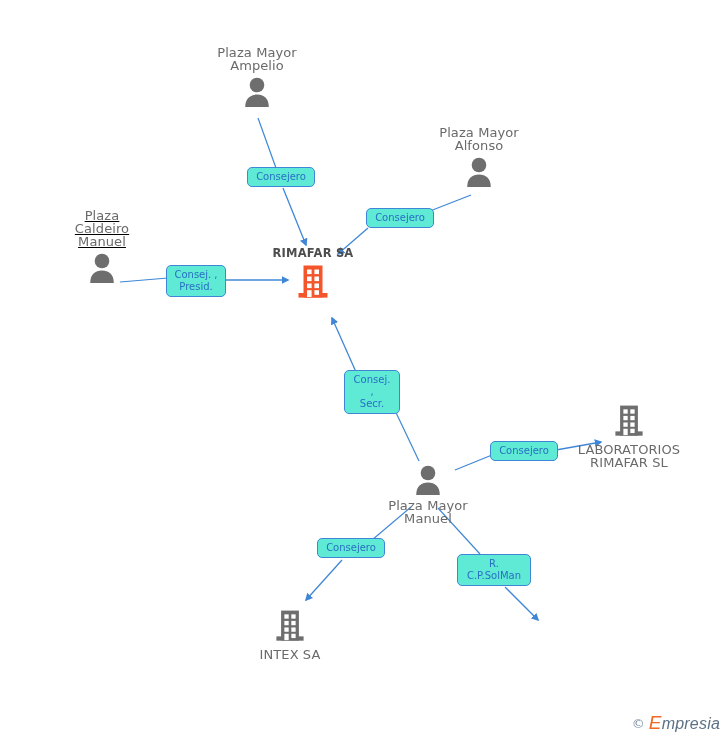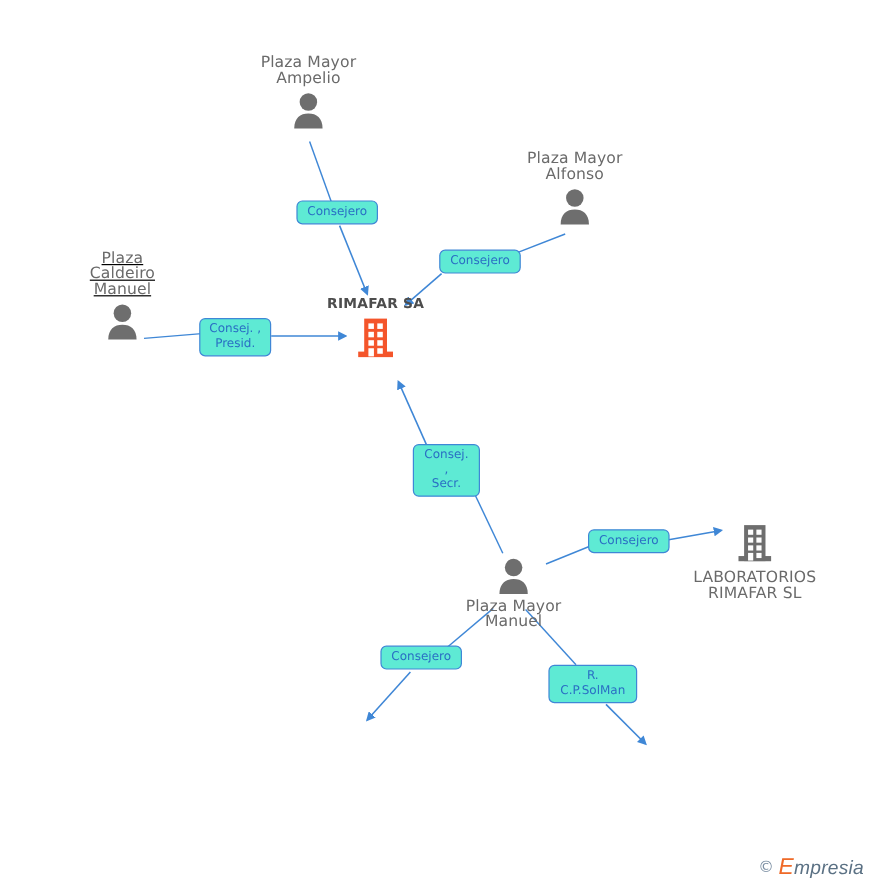--- a/index.html
+++ b/index.html
@@ -207,39 +207,56 @@
     <span class="icon-wrap">
       <svg width="28" height="32" viewBox="0 0 28 32">
         <circle cx="14" cy="9" r="7.3" fill="#6e6e6e"></circle>
         <path d="M2.2 31 C2.2 22.4 7.2 18.6 14 18.6 C20.8 18.6 25.8 22.4 25.8 31 Z" fill="#6e6e6e"></path>
       </svg>
     </span>
     <div class="node-label">Plaza Mayor
 Manuel</div>
   </div>
 
-  <div class="node label-bottom" style="left:629px; top:436px;">
+  <div class="node label-bottom" style="left:629px; top:404px;">
     <span class="icon-wrap">
       <svg width="30" height="36" viewBox="0 0 32 38">
         <rect x="6.5" y="1.5" width="19" height="32" fill="#6e6e6e"></rect>
         <rect x="1.5" y="29" width="29" height="4.6" fill="#6e6e6e"></rect>
         <rect x="10" y="5.5" width="4.6" height="4.6" fill="#ffffff"></rect>
         <rect x="17.4" y="5.5" width="4.6" height="4.6" fill="#ffffff"></rect>
         <rect x="10" y="12.5" width="4.6" height="4.6" fill="#ffffff"></rect>
         <rect x="17.4" y="12.5" width="4.6" height="4.6" fill="#ffffff"></rect>
         <rect x="10" y="19.5" width="4.6" height="4.6" fill="#ffffff"></rect>
         <rect x="17.4" y="19.5" width="4.6" height="4.6" fill="#ffffff"></rect>
         <rect x="10" y="26.2" width="4.6" height="6.8" fill="#ffffff"></rect>
         <rect x="17.4" y="26.2" width="4.6" height="4.6" fill="#ffffff"></rect>
       </svg>
     </span>
     <div class="node-label company">LABORATORIOS
 RIMAFAR SL</div>
   </div>
 
+  <div class="node label-bottom" style="left:290px; top:609px;">
+    <span class="icon-wrap">
+      <svg width="30" height="36" viewBox="0 0 32 38">
+        <rect x="6.5" y="1.5" width="19" height="32" fill="#6e6e6e"></rect>
+        <rect x="1.5" y="29" width="29" height="4.6" fill="#6e6e6e"></rect>
+        <rect x="10" y="5.5" width="4.6" height="4.6" fill="#ffffff"></rect>
+        <rect x="17.4" y="5.5" width="4.6" height="4.6" fill="#ffffff"></rect>
+        <rect x="10" y="12.5" width="4.6" height="4.6" fill="#ffffff"></rect>
+        <rect x="17.4" y="12.5" width="4.6" height="4.6" fill="#ffffff"></rect>
+        <rect x="10" y="19.5" width="4.6" height="4.6" fill="#ffffff"></rect>
+        <rect x="17.4" y="19.5" width="4.6" height="4.6" fill="#ffffff"></rect>
+        <rect x="10" y="26.2" width="4.6" height="6.8" fill="#ffffff"></rect>
+        <rect x="17.4" y="26.2" width="4.6" height="4.6" fill="#ffffff"></rect>
+      </svg>
+    </span>
+    <div class="node-label company">INTEX SA</div>
+  </div>
 
 
   <div id="watermark">
     <span class="copy">©</span>
     <span class="brand"><span class="cap">E</span><span>mpresia</span></span>
   </div>
 
 </div>
 
 </body></html>

